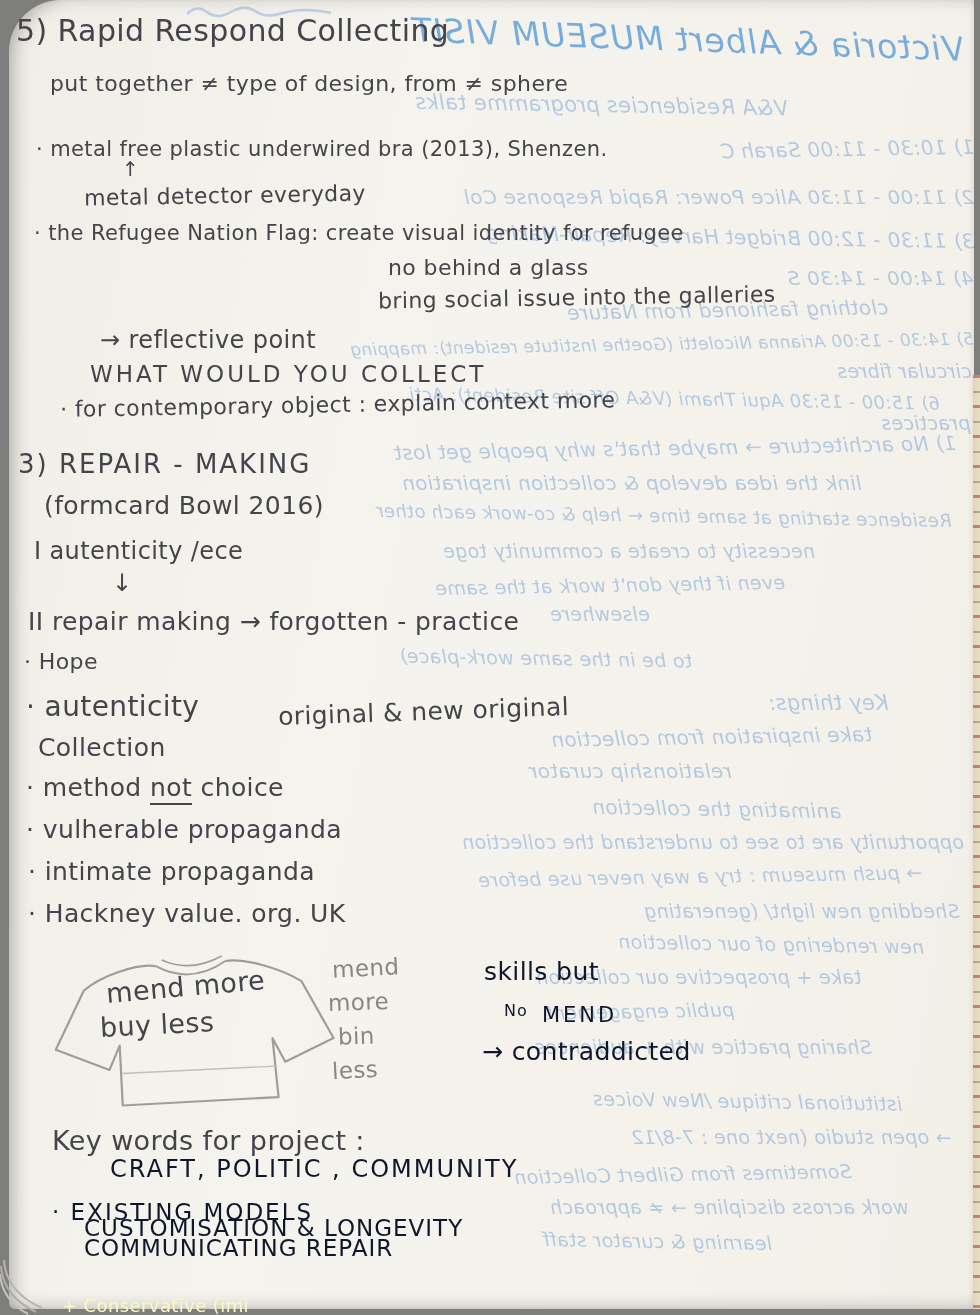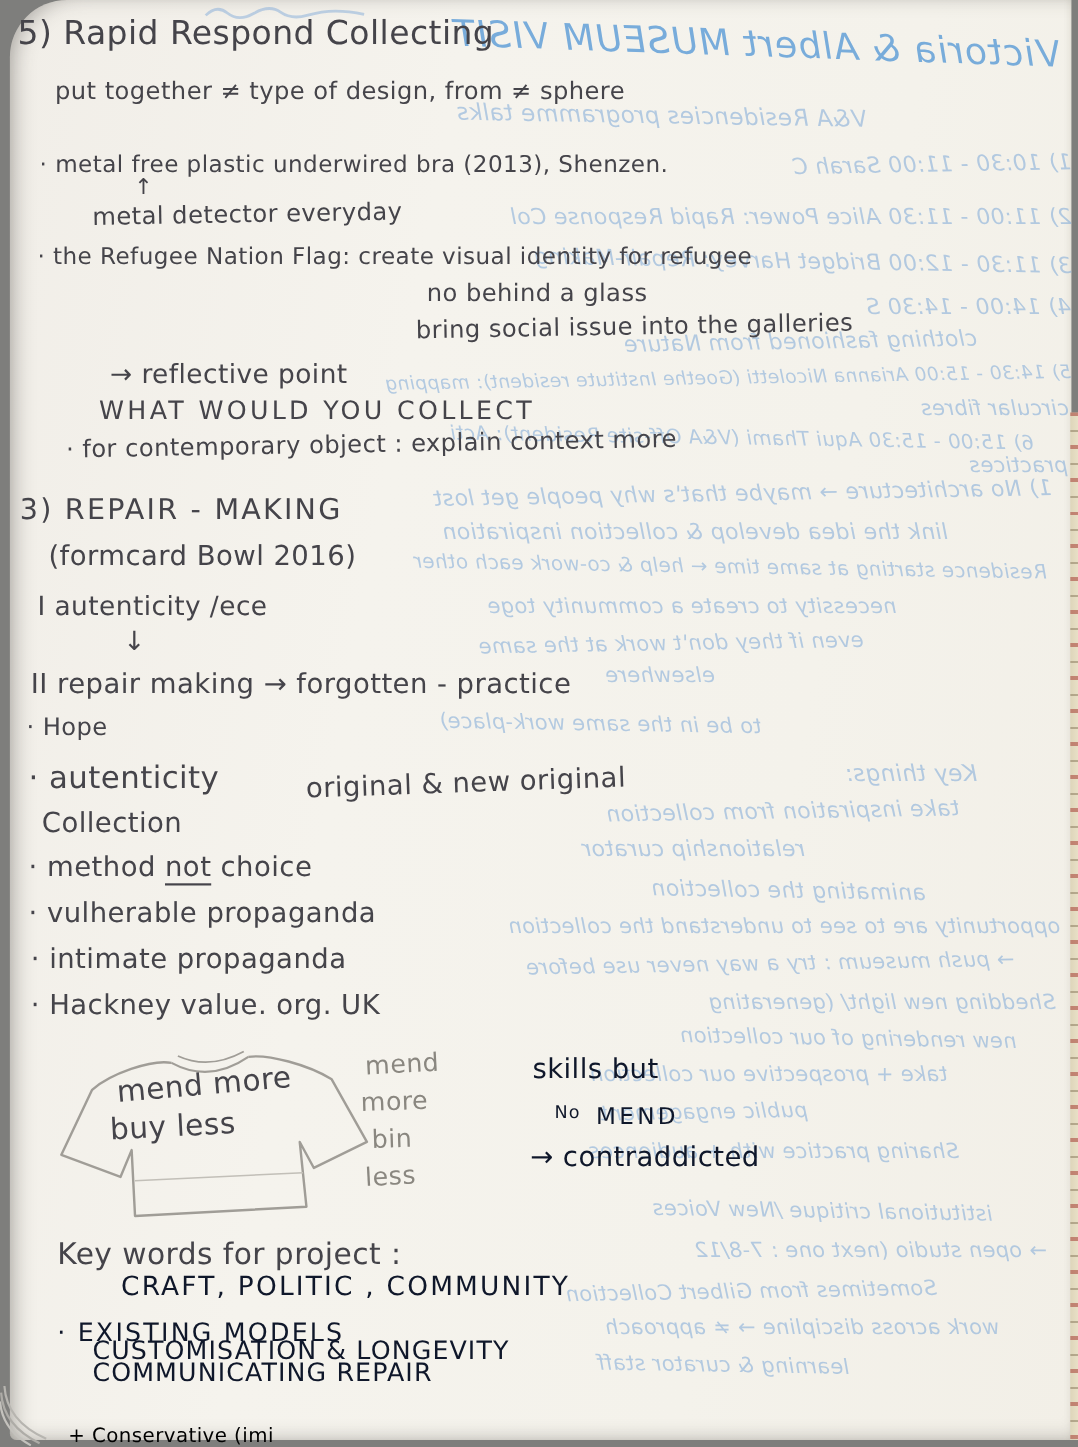--- a/index.html
+++ b/index.html
@@ -9,21 +9,21 @@
     background:linear-gradient(100deg,#f1eee8 0%,#f5f3ed 35%,#f4f2eb 70%,#f2efe7 100%);
     border-radius:52px 0 0 6px;
     box-shadow:inset 14px 6px 18px -10px rgba(60,58,55,.35), inset 0 -12px 16px -10px rgba(60,58,55,.28), inset -4px 0 8px -6px rgba(120,110,80,.25);}
   #edge-right{position:absolute;right:0;top:375px;width:7px;height:934px;
     background:
       repeating-linear-gradient(180deg, rgba(165,60,50,.55) 0 3px, rgba(0,0,0,0) 3px 16px, rgba(90,70,40,.35) 16px 18px, rgba(0,0,0,0) 18px 30px),
       linear-gradient(90deg,#ded5ba,#e8e0c6);}
   .ink{position:absolute;white-space:nowrap;color:#45444a;letter-spacing:.4px;line-height:1.1;}
   .pencil{color:#8a8780;}
   .pencil-dark{color:#0f172a;}
-  .faint{color:#000000;}
+  .faint{color:#fef9c3;}
   .bleed{position:absolute;white-space:nowrap;color:#7ea9d8;opacity:.55;font-style:italic;letter-spacing:.3px;}
   .bleed-title{position:absolute;white-space:nowrap;color:#5a9bd7;opacity:.8;font-style:italic;letter-spacing:1px;}
   .underline{border-bottom:2px solid #45444a;padding-bottom:1px;}
   .no-sup{font-size:16px;vertical-align:6px;letter-spacing:1px;}
   .mend-word{font-size:21px;letter-spacing:3px;}
   svg{position:absolute;overflow:visible;}
 </style>
 </head>
 <body>
 

